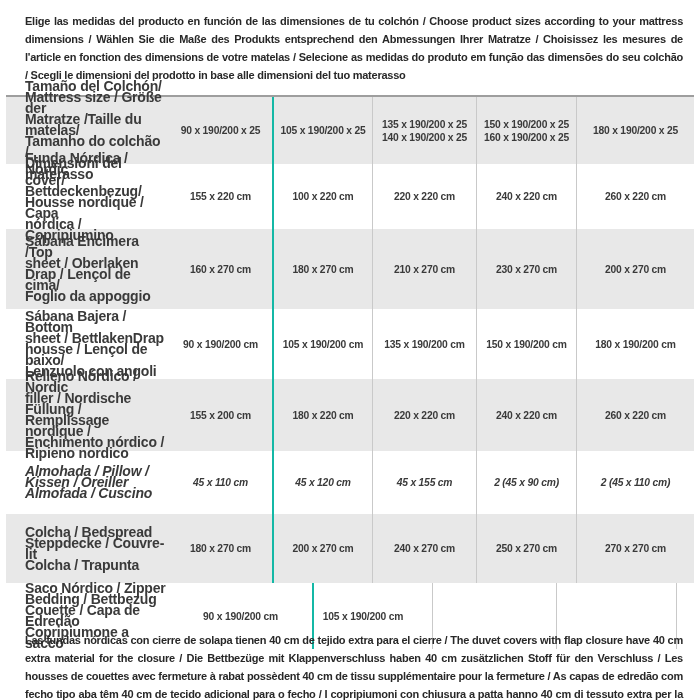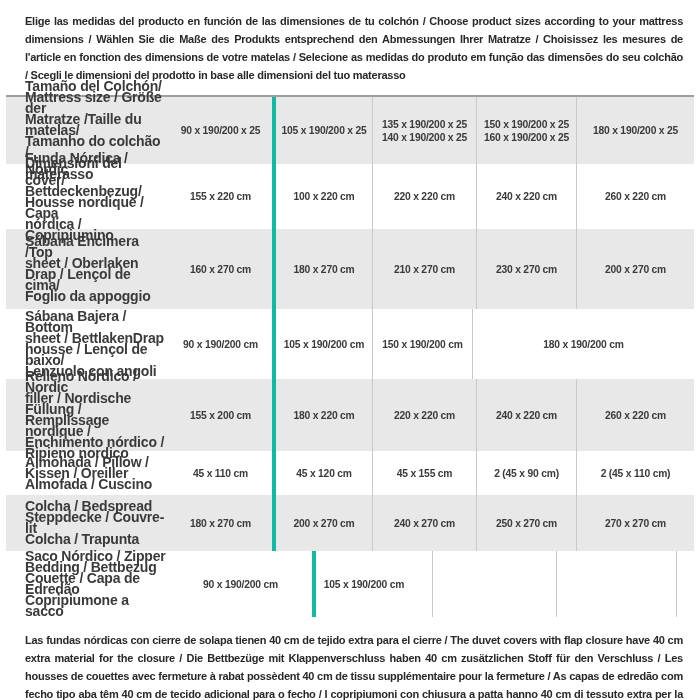--- a/index.html
+++ b/index.html
@@ -24,39 +24,39 @@
     position: absolute; left: 6px; right: 6px; top: 95px;
     border-top: 2px solid #9e9e9e;
   }
   .row { display: flex; width: 100%; }
   .row.shaded { background: #e8e8e8; }
   .row:nth-of-type(1) { height: 67px; }
   .row:nth-of-type(2) { height: 65px; }
   .row:nth-of-type(3) { height: 80px; }
   .row:nth-of-type(4) { height: 70px; }
   .row:nth-of-type(5) { height: 72px; }
-  .row:nth-of-type(6) { height: 44px; }
-  .row:nth-of-type(7) { height: 56px; }
+  .row:nth-of-type(6) { height: 63px; font-style: italic; }
+  .row:nth-of-type(7) { height: 69px; }
   .row:nth-of-type(8) { height: 66px; gap: 20px; }
 
   .cell {
     display: flex; align-items: center;
     white-space: pre-line;
     font-weight: bold; color: #3a3a3a;
   }
   .cell.label {
     width: 163px; padding-left: 19px; padding-right: 2px;
     font-size: 14px; line-height: 11px; letter-spacing: -0.2px;
   }
   .cell.value {
     justify-content: center; text-align: center;
     font-size: 10.3px; line-height: 13px; letter-spacing: -0.2px;
   }
   .col0 { width: 103px; }
-  .col1 { width: 100px; border-left: 4px solid #14b8a6; }
+  .col1 { width: 100px; border-left: 2px solid #14b8a6; }
   .col2 { width: 104px; border-left: 1px solid #c9c9c9; }
   .col3 { width: 100px; border-left: 1px solid #c9c9c9; }
   .col4 { flex: 1; border-left: 1px solid #c9c9c9; }
 </style>
 </head>
 <body>
 
 <div class="page">
   <p class="intro">Elige las medidas del producto en función de las dimensiones de tu colchón / Choose product sizes according to your mattress dimensions / Wählen Sie die Maße des Produkts entsprechend den Abmessungen Ihrer Matratze / Choisissez les mesures de l'article en fonction des dimensions de votre matelas / Selecione as medidas do produto em função das dimensões do seu colchão / Scegli le dimensioni del prodotto in base alle dimensioni del tuo materasso</p>
 
@@ -97,20 +97,21 @@
         <div class="cell value col3">230 x 270 cm</div>
         <div class="cell value col4">200 x 270 cm</div>
       </div>
       <div class="row plain">
         <div class="cell label">Sábana Bajera / Bottom
 sheet / BettlakenDrap
 housse / Lençol de baixo/
 Lenzuolo con angoli</div>
         <div class="cell value col0">90 x 190/200 cm</div>
         <div class="cell value col1">105 x 190/200 cm</div>
+        <div class="cell value col2">135 x 190/200 cm</div>
         <div class="cell value col3">150 x 190/200 cm</div>
         <div class="cell value col4">180 x 190/200 cm</div>
       </div>
       <div class="row shaded">
         <div class="cell label">Relleno Nórdico / Nordic
 filler / Nordische Füllung /
 Remplissage nordique /
 Enchimento nórdico /
 Ripieno nordico</div>
         <div class="cell value col0">155 x 200 cm</div>

